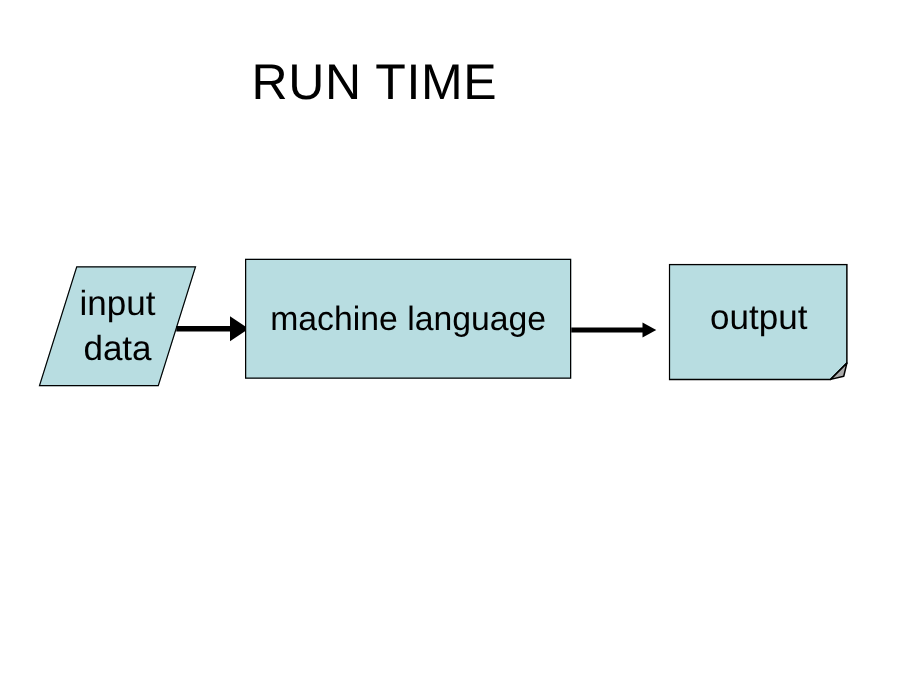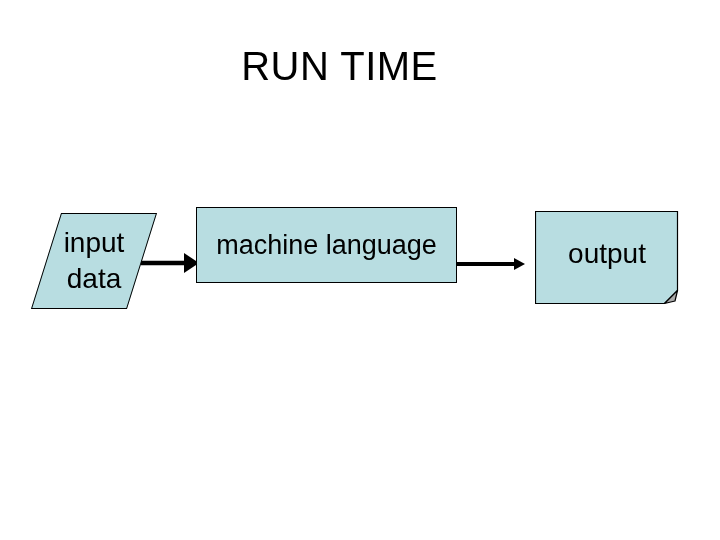--- a/index.html
+++ b/index.html
@@ -19,21 +19,20 @@
   .slide-title {
     position: absolute;
     top: 46px;
     left: 0;
     width: 599px;
     text-align: center;
     font-size: 40px;
     line-height: 1;
     letter-spacing: 0.5px;
     color: #000000;
-    padding-left: 40px;
   }
   .node {
     position: absolute;
     background: #b8dde1;
     border: 1px solid #000000;
     box-sizing: border-box;
   }
   .node-parallelogram {
     left: 46px;
     top: 213px;
@@ -50,21 +49,21 @@
     flex-direction: column;
     align-items: center;
     justify-content: center;
     font-size: 28px;
     line-height: 36px;
   }
   .node-rect {
     left: 196px;
     top: 207px;
     width: 261px;
-    height: 76px;
+    height: 96px;
     display: flex;
     align-items: center;
     justify-content: center;
     font-size: 27px;
   }
   .node-output-wrap {
     position: absolute;
     left: 523px;
     top: 211px;
     width: 144px;

